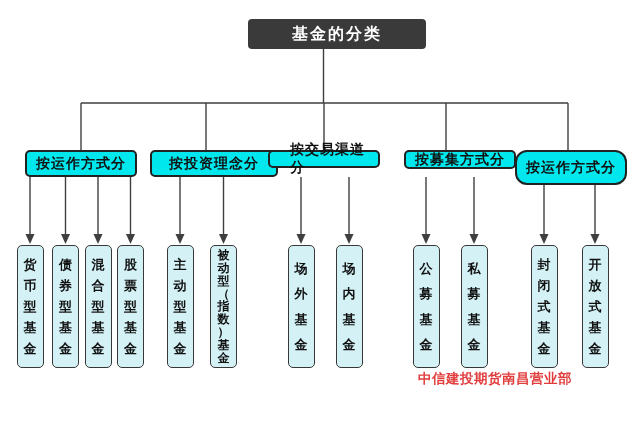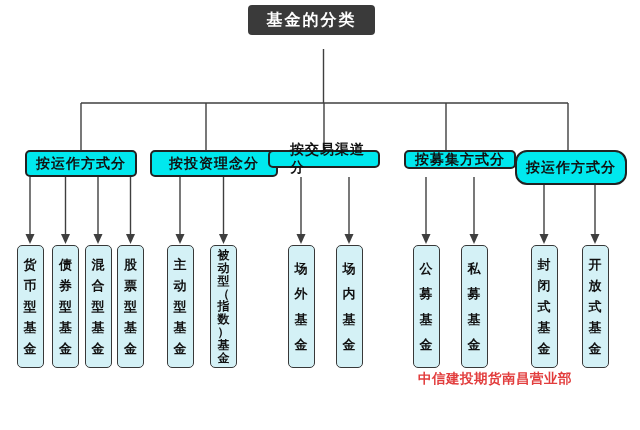--- a/index.html
+++ b/index.html
@@ -66,21 +66,21 @@
       <line x1="426" y1="177" x2="426" y2="234" stroke="var(--line)" stroke-width="1.4"></line>
       <polygon points="421.5,234 430.5,234 426,244" fill="var(--line)"></polygon>
       <line x1="474" y1="177" x2="474" y2="234" stroke="var(--line)" stroke-width="1.4"></line>
       <polygon points="469.5,234 478.5,234 474,244" fill="var(--line)"></polygon>
       <line x1="544" y1="177" x2="544" y2="234" stroke="var(--line)" stroke-width="1.4"></line>
       <polygon points="539.5,234 548.5,234 544,244" fill="var(--line)"></polygon>
       <line x1="595" y1="177" x2="595" y2="234" stroke="var(--line)" stroke-width="1.4"></line>
       <polygon points="590.5,234 599.5,234 595,244" fill="var(--line)"></polygon>
     </svg>
 
-  <div class="node root-node" id="root-node" style="left:248px;top:5px;width:127px;height:30px;">
+  <div class="node root-node" id="root-node" style="left:248px;top:19px;width:178px;height:30px;">
     <span>基金的分类</span>
   </div>
 
   <div id="nodes">
       <div class="node cat-node" style="left: 25px; top: 150px; width: 112px; height: 27px;">
     <span class="cat-label">按运作方式分</span>
   </div>
       <div class="node leaf-node" style="left: 16.5px; top: 245px; width: 27px; height: 123px;">
     <div class="v-label">
           <span>货</span>

